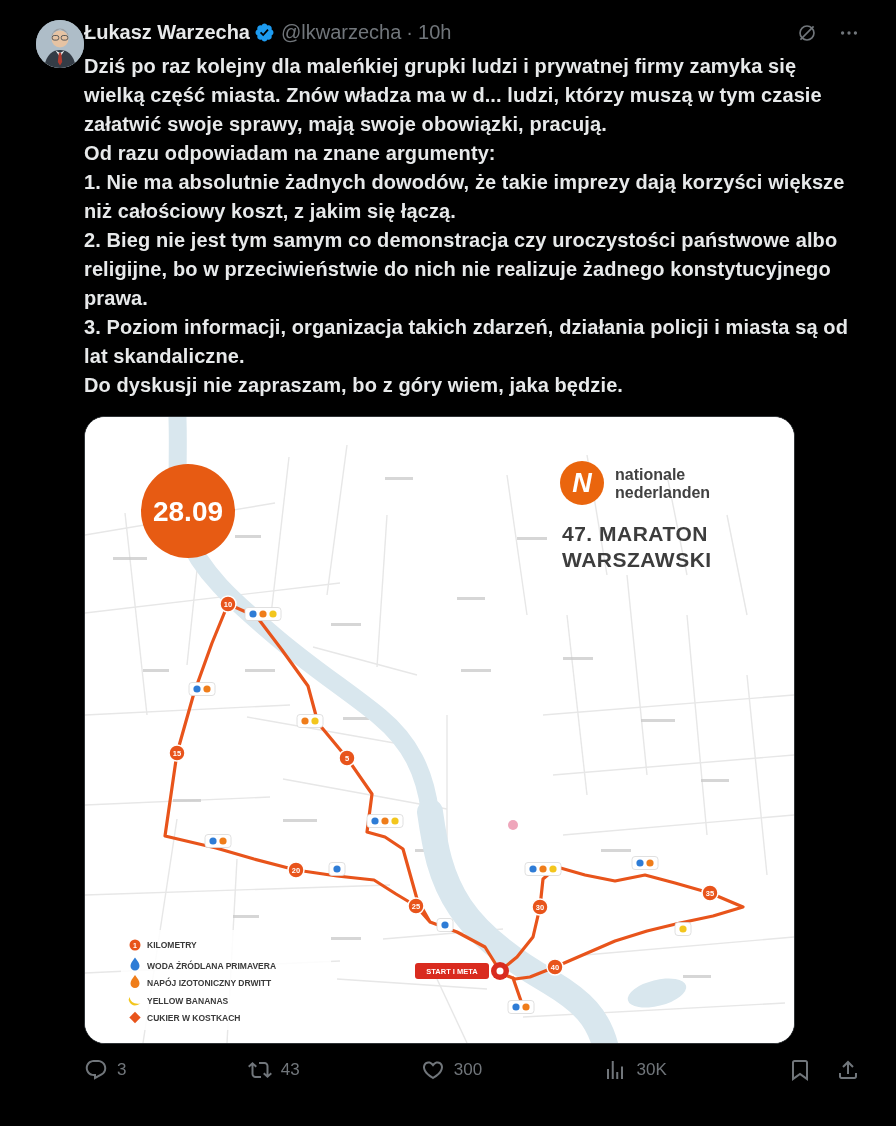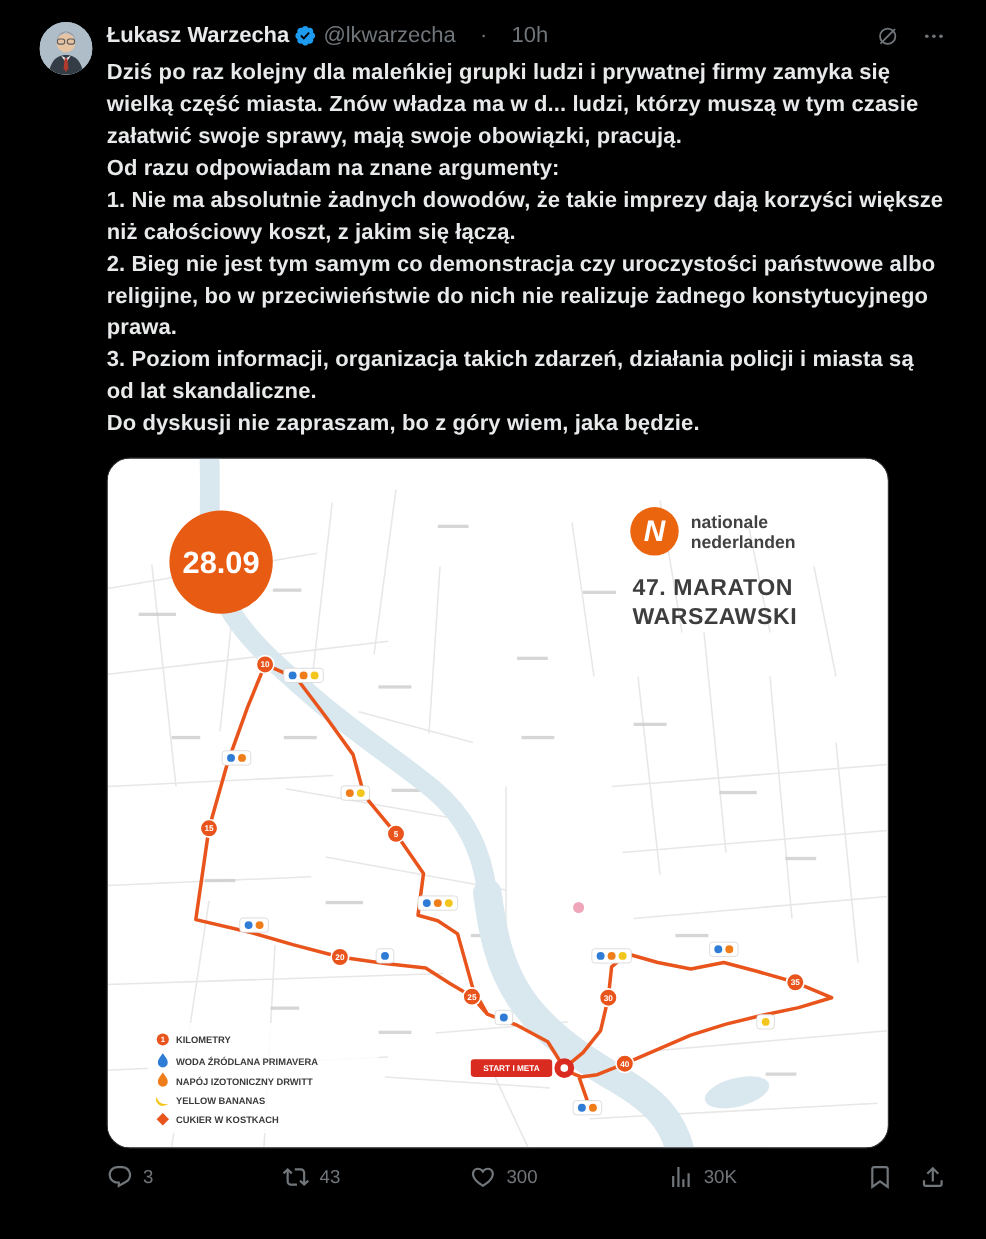--- a/index.html
+++ b/index.html
@@ -9,26 +9,26 @@
     font-family:"Liberation Sans", sans-serif;
     color:#e7e9ea;
   }
   .tweet { padding:20px 36px 0 36px; }
   .header { display:flex; align-items:flex-start; }
   .avatar {
     width:48px; height:48px; border-radius:50%; overflow:hidden;
     flex:none; cursor:pointer; background:#aebdc8;
   }
   .avatar svg { display:block; width:48px; height:48px; }
-  .content { flex:1; margin-left:13px; min-width:0; }
+  .content { flex:1; min-width:0; }
   .name-row { display:flex; align-items:center; font-size:20px; line-height:25px; white-space:nowrap; }
   .author { font-weight:bold; color:#e7e9ea; cursor:pointer; }
   .badge { width:21px; height:21px; margin-left:4px; flex:none; }
   .badge svg { width:21px; height:21px; display:block; }
-  .meta { color:#71767b; margin-left:6px; display:flex; gap:22px;text-align:center; }
+  .meta { color:#71767b; margin-left:6px; display:flex; gap:5px;text-align:center; }
   .header-actions { display:flex; gap:20px; margin-left:auto; color:#71767b; align-items:center; }
   .hicon { width:22px; height:22px; cursor:pointer; }
   .hicon svg { width:22px; height:22px; display:block; }
   .tweet-text {
     margin-top:7px; font-size:20px; line-height:29px; color:#e7e9ea;
     white-space:pre-wrap; letter-spacing:0.1px;font-weight:bold;
   }
   .media {
     margin-top:16px; width:711px; height:628px;
     border:1px solid #2f3336; border-radius:21px; overflow:hidden;

